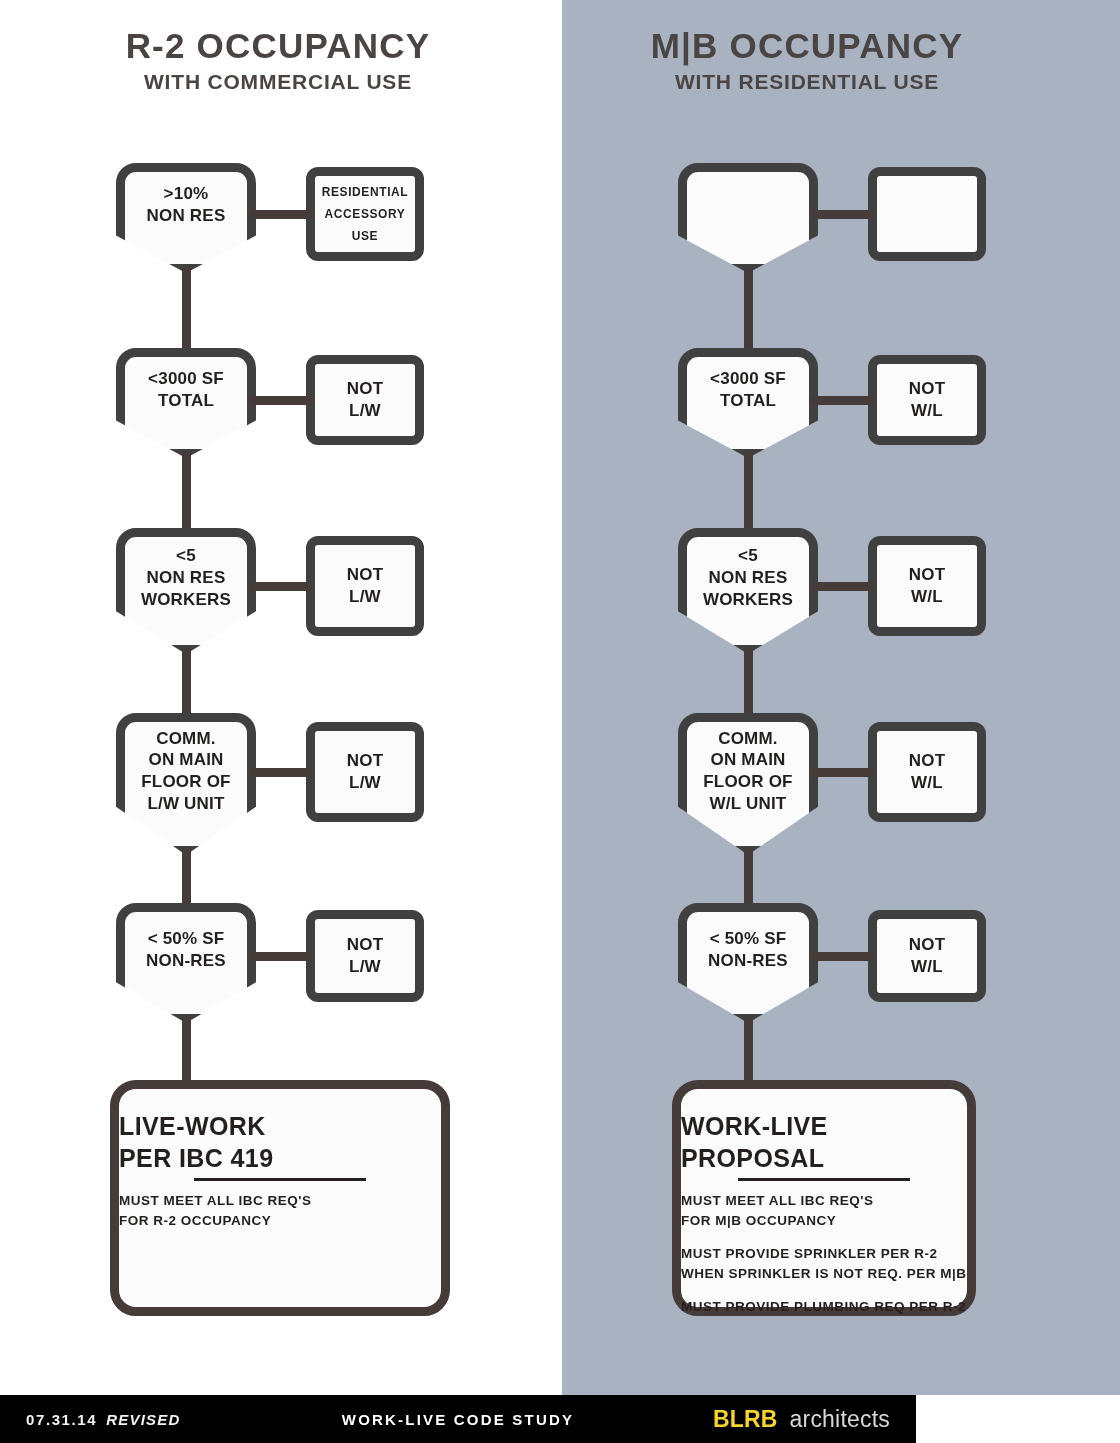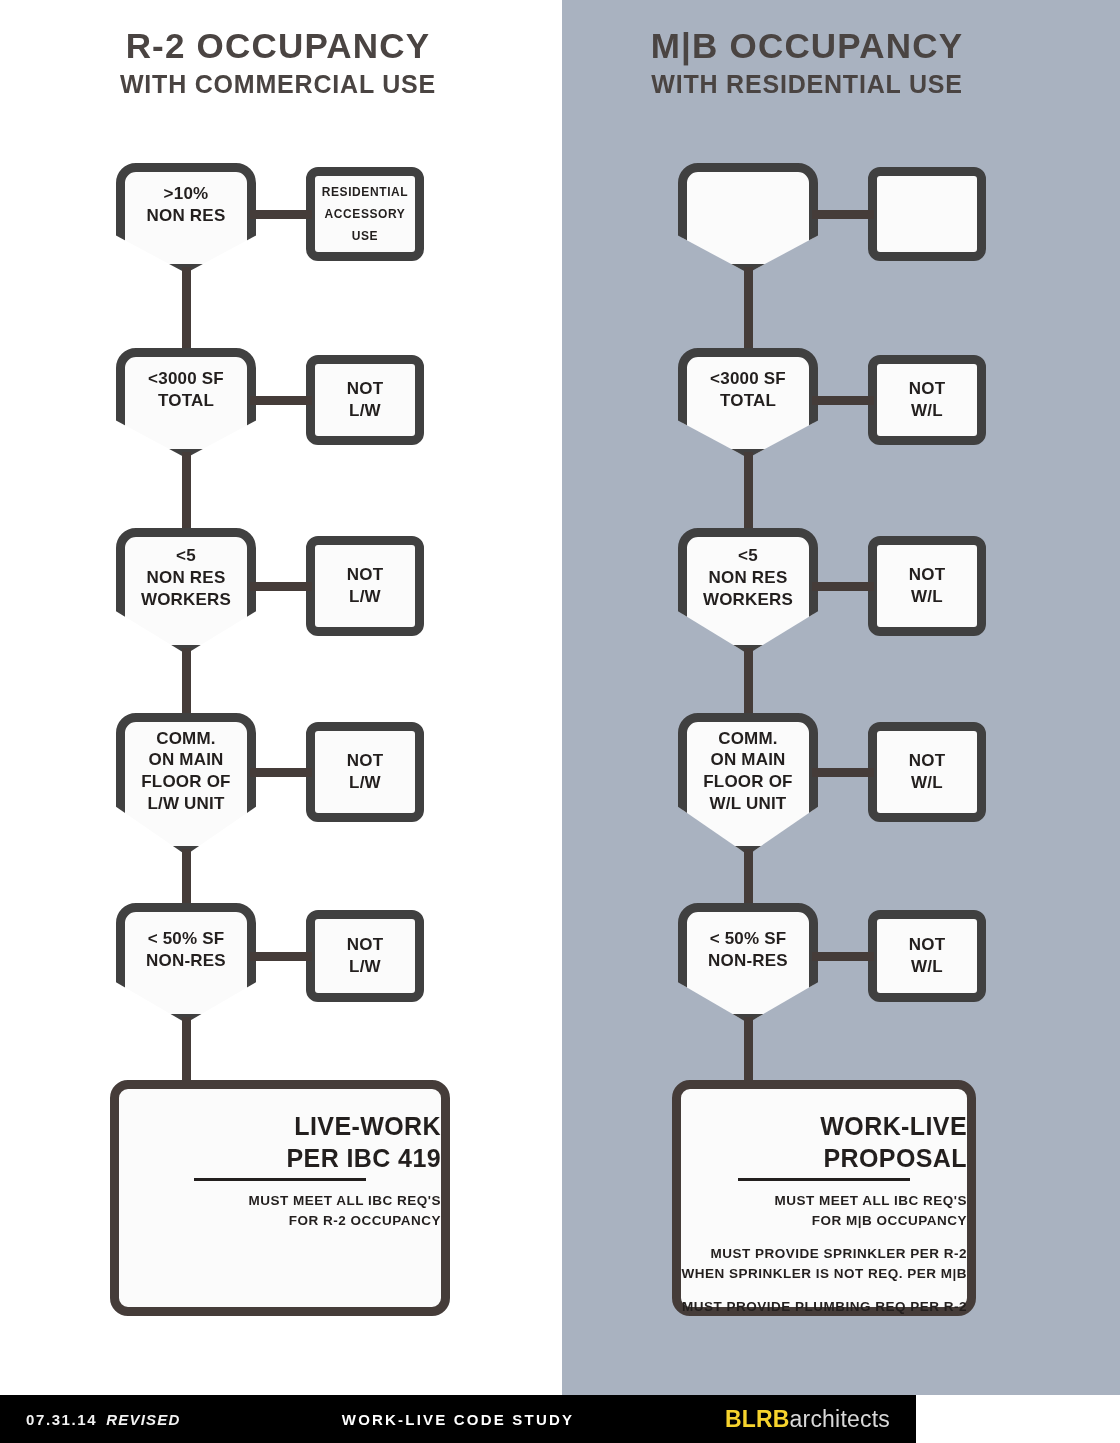--- a/index.html
+++ b/index.html
@@ -25,21 +25,21 @@
   
   .title-block { position: absolute; top: 26px; width: 100%; text-align: center; }
   .title-main {
     font-size: 35px;
     font-weight: bold;
     letter-spacing: 1.2px;
     color: #4a4442;
     line-height: 1.12;
   }
   .title-sub {
-    font-size: 25px;
+    font-size: 21px;
     font-weight: bold;
     letter-spacing: 0.8px;
     color: #4a4442;
     margin-top: 5px;
   }
 
   
   .branch-caption {
     position: absolute;
     font-size: 16px;
@@ -93,22 +93,22 @@
     background: #453c39;
   }
   .conn-h { height: 9px; }
   .conn-v { width: 9px; }
 
   
   .result {
     position: absolute;
     background: #fbfbfb;
     border: 9px solid #453c39;
-    border-radius: 18px;
-    text-align: right;
+    border-radius: 26px;
+    text-align: left;
     color: #231f1e;
   }
   .result-title {
     font-size: 25px;
     font-weight: bold;
     line-height: 1.26;
     letter-spacing: 0.4px;
   }
   .result-rule {
     width: 172px;
@@ -159,21 +159,21 @@
     letter-spacing: 2.2px;
   }
   .footer-logo {
     position: absolute;
     right: 26px;
     font-size: 23px;
     font-weight: bold;
     letter-spacing: 0.2px;
   }
   .logo-blrb { color: #f6d32d; }
-  .logo-arch { color: #d8d8d8; font-weight: normal; }
+  .logo-arch { color: #d8d8d8; font-weight: normal; margin-left: 12px; }
 </style>
 </head>
 <body>
 
 <div class="panel panel-left"></div>
 <div class="panel panel-right"></div>
 
 <div id="columns-root"></div>
 
 <div class="footer">

